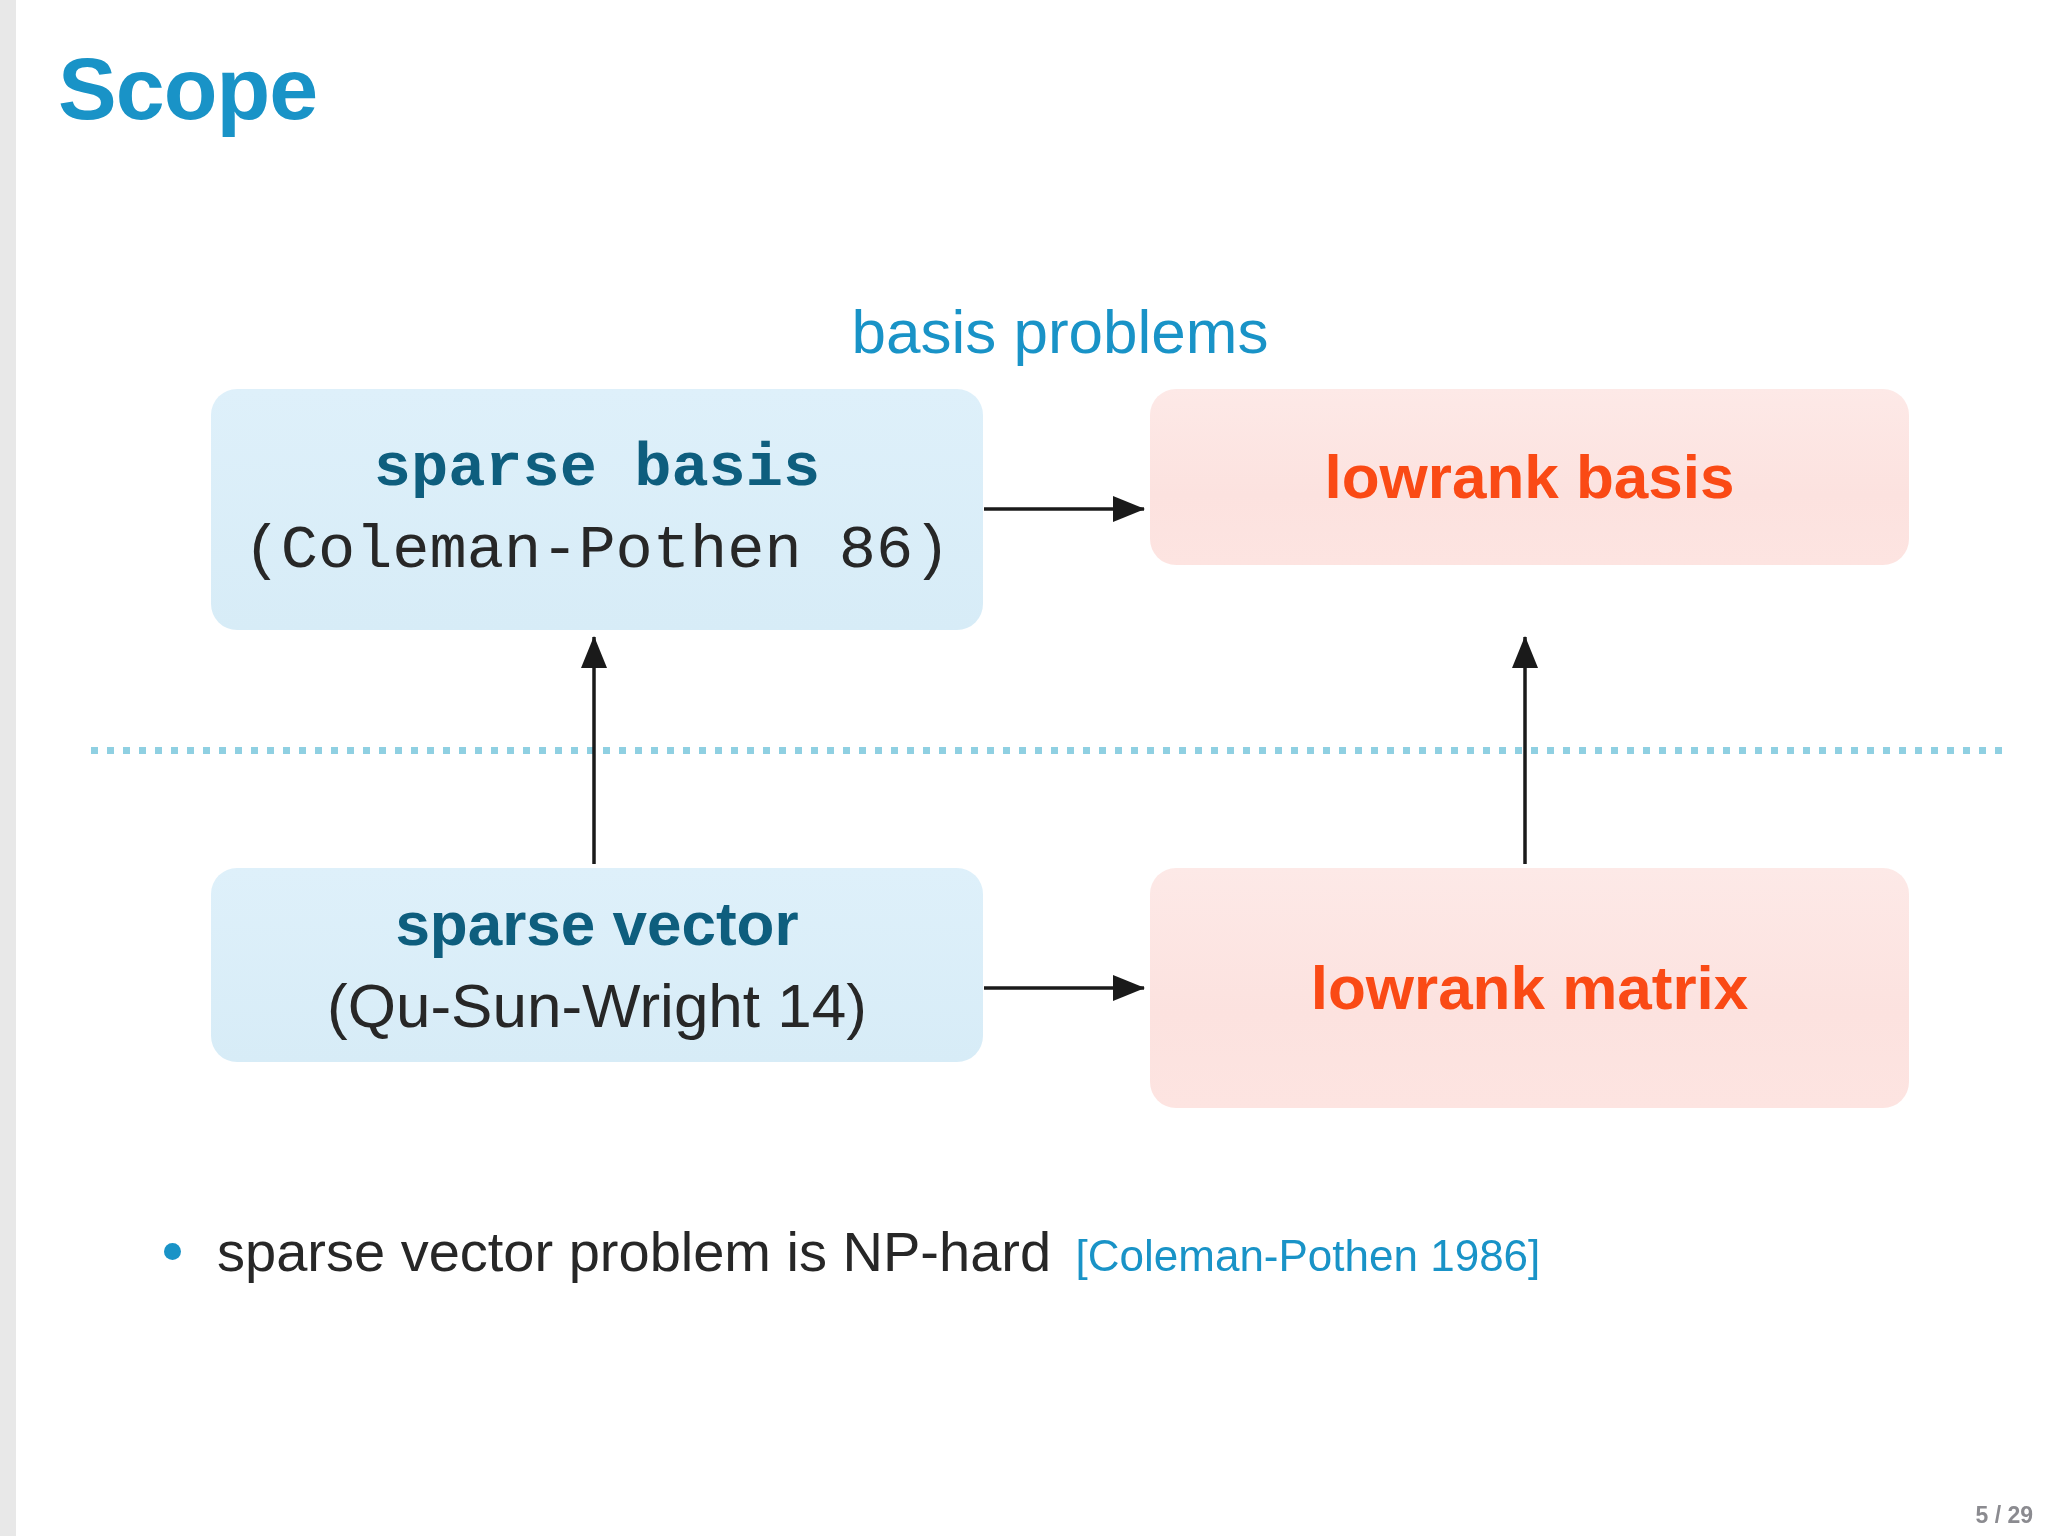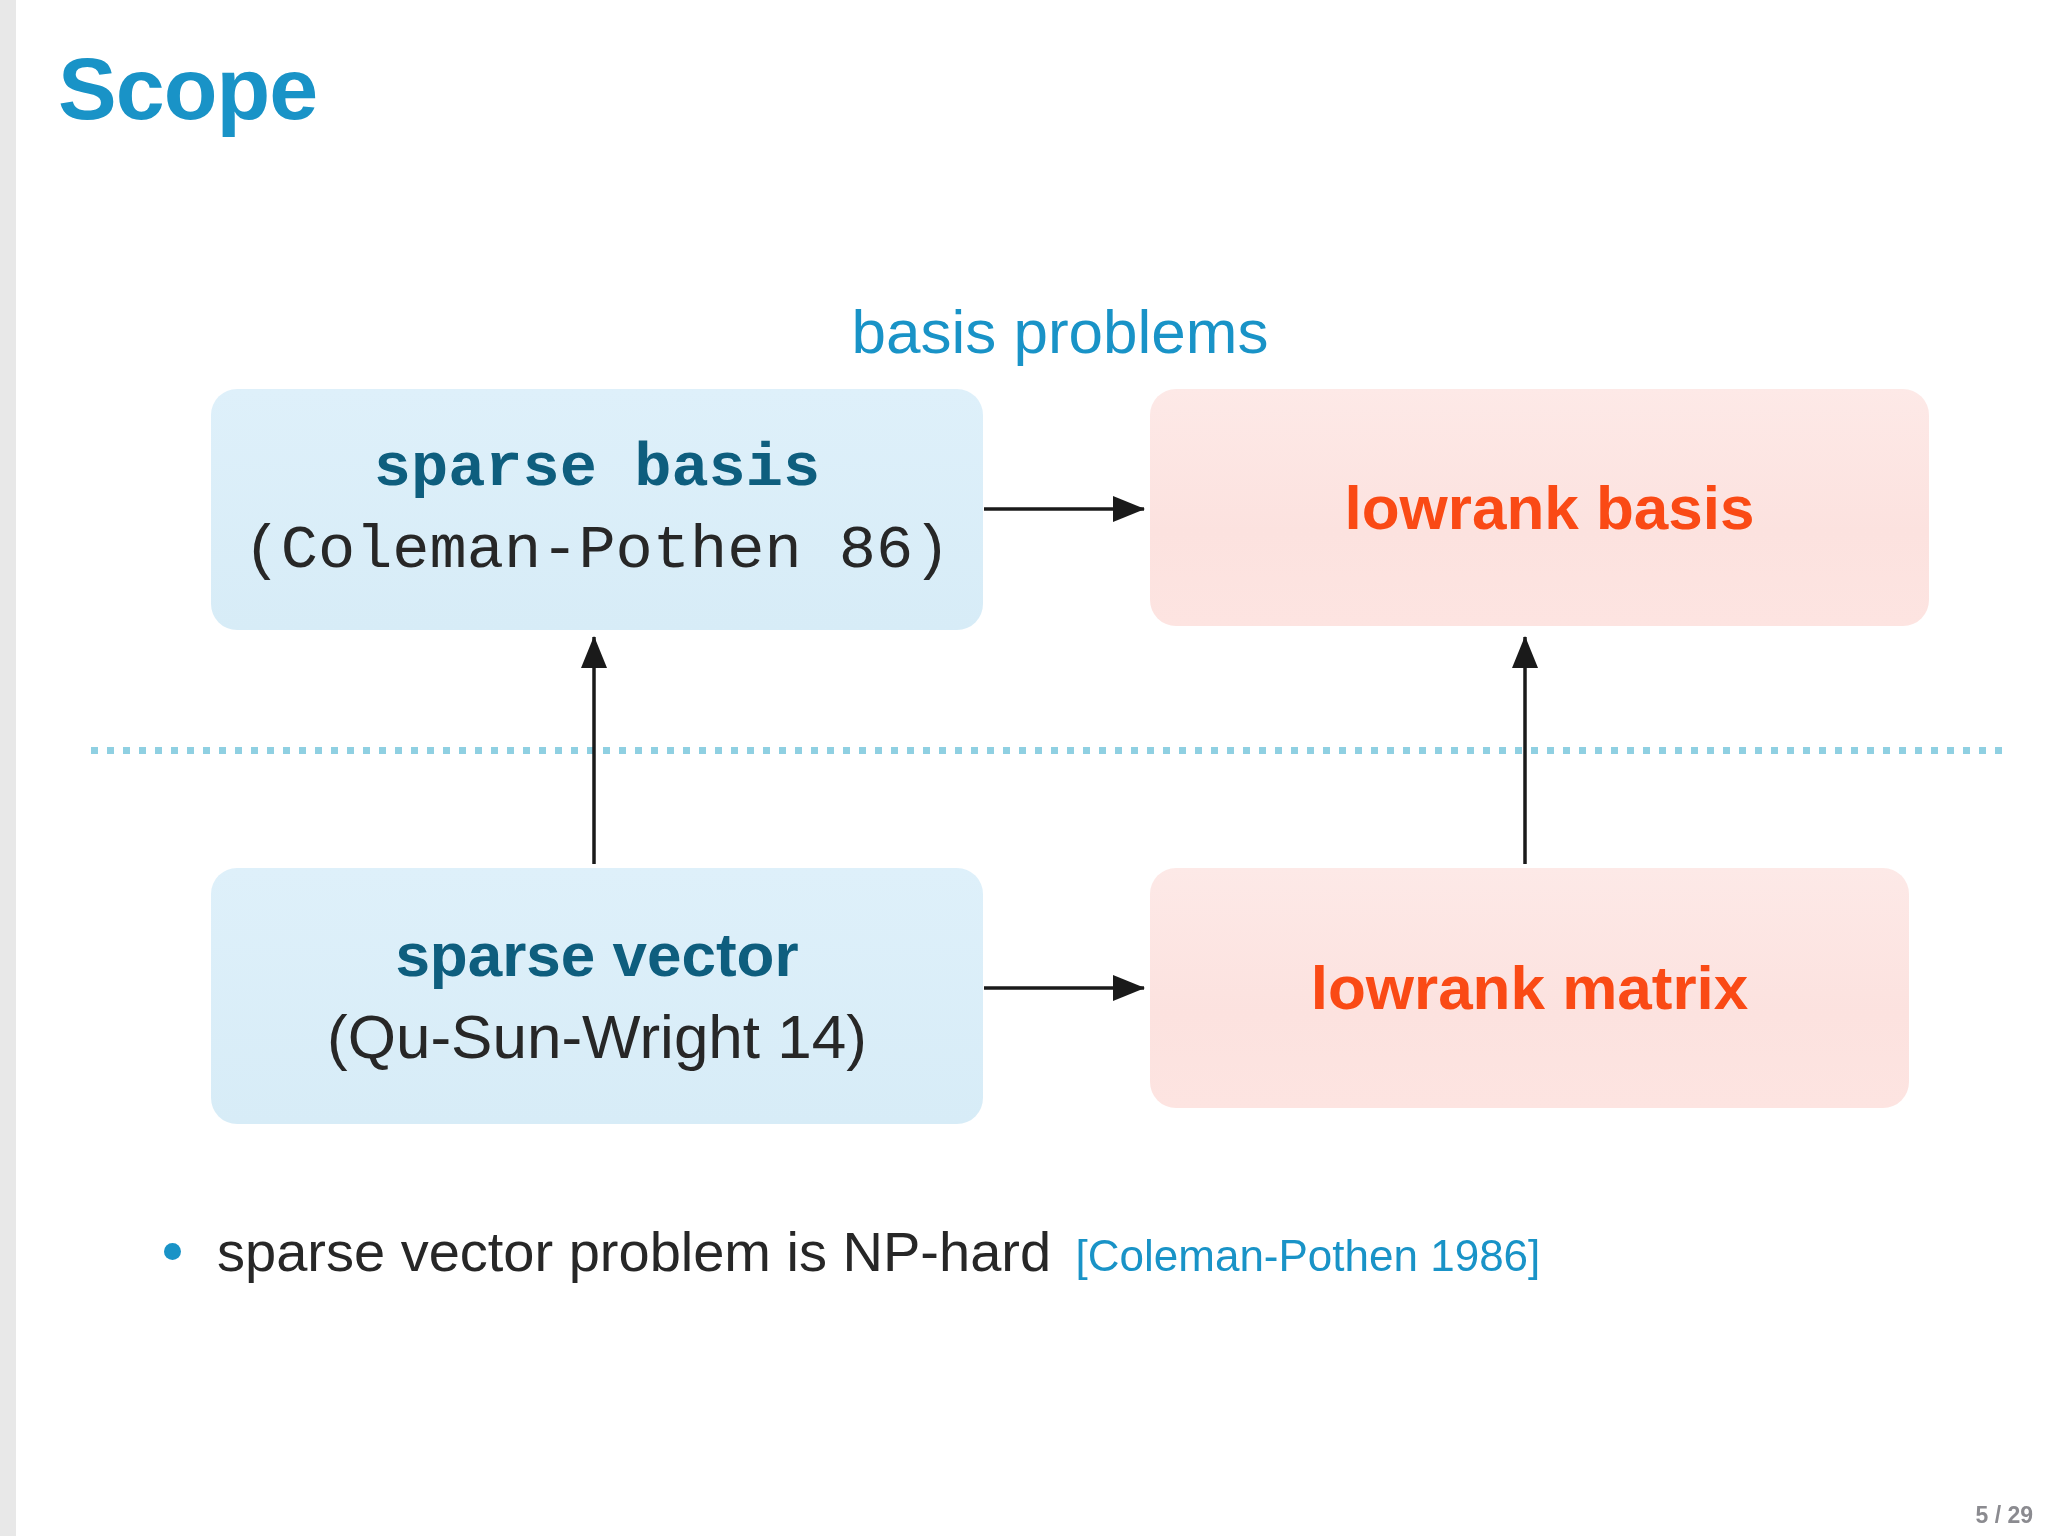--- a/index.html
+++ b/index.html
@@ -28,22 +28,22 @@
     align-items:center;justify-content:center;
     text-align:center;line-height:82px;font-size:62px;
   }
   .box.blue{background:linear-gradient(180deg,#def0fa 0%,#d7ecf7 100%);}
   .box.pink{background:linear-gradient(180deg,#fde9e7 0%,#fce2df 60%,#fde4e1 100%);}
   .box .box-title{font-weight:bold;}
   .box.blue .box-title{color:#0e5e7e;}
   .box.pink .box-title{color:#fa4a15;}
   .box .box-subtitle{color:#272727;}
   .box.sparse-basis{left:195px;top:389px;width:772px;height:241px;font-family:Liberation Mono, monospace;}
-  .box.lowrank-basis{left:1134px;top:389px;width:759px;height:237px;padding-left:20px;}
-  .box.sparse-vector{left:195px;top:868px;width:772px;height:256px;}
+  .box.lowrank-basis{left:1134px;top:389px;width:759px;height:176px;}
+  .box.sparse-vector{left:195px;top:868px;width:772px;height:194px;}
   .box.lowrank-matrix{left:1134px;top:868px;width:759px;height:240px;}
   .divider{
     position:absolute;left:75px;top:747px;width:1915px;height:7px;
     background:repeating-linear-gradient(90deg,#8fd0e2 0 7px,transparent 7px 16px);
   }
   .arrow-layer{position:absolute;left:0;top:0;width:2048px;height:1536px;pointer-events:none;}
   .bullet-row{
     position:absolute;left:148px;top:1208px;width:1800px;
     display:flex;align-items:baseline;
   }

